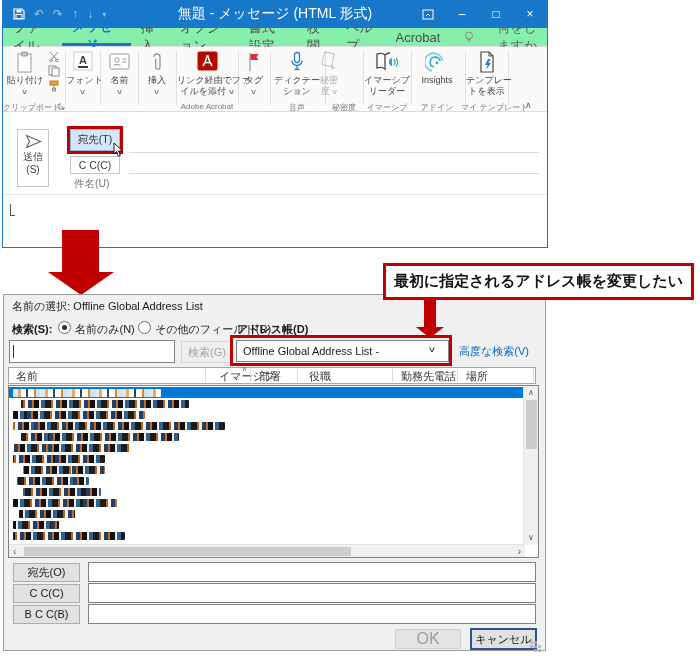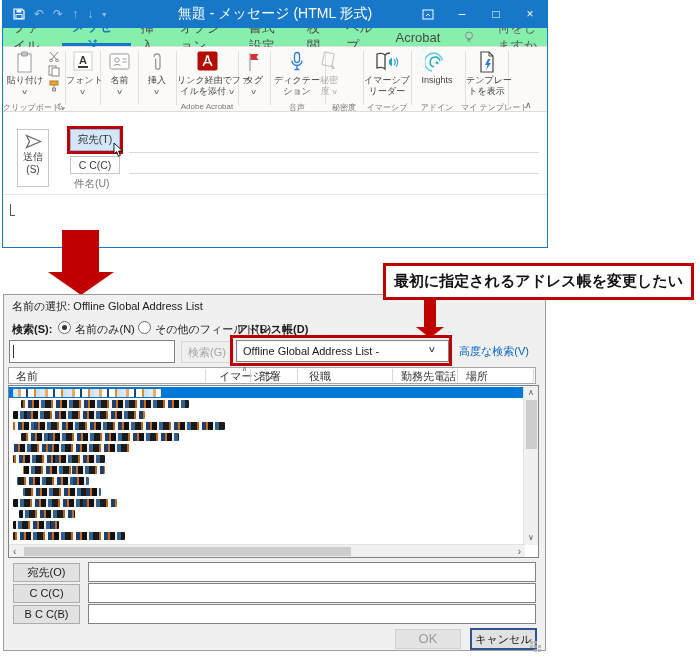--- a/index.html
+++ b/index.html
@@ -81,21 +81,21 @@
   .lrow.sel .cens { background-image:repeating-linear-gradient(90deg,#dbe9f7 0 5px,#f0a95e 5px 8px,#fff 8px 13px,#23466e 13px 15px,#fff 15px 21px,#e8891f 21px 23px,#cfe2f3 23px 27px); }
   .vscroll { position:absolute; right:0; top:0; width:15px; height:159px; background:#f0f0f0; border-left:1px solid #e4e4e4; }
   .vthumb { position:absolute; left:2px; top:14px; width:11px; height:49px; background:#cdcdcd; }
   .hscroll { position:absolute; left:0; bottom:0; width:516px; height:13px; background:#f0f0f0; border-top:1px solid #e4e4e4; }
   .hthumb { position:absolute; left:15px; top:2px; width:327px; height:9px; background:#cdcdcd; }
   .sarrow { position:absolute; font-size:8px; color:#555; line-height:1; }
 
   .fieldbtn { background:#e1e1e1; border:1px solid #adadad; font-size:11px; color:#1a1a1a; text-align:center; }
   .recip-btn { left:9px; width:67px; height:19px; line-height:17px; }
   .recip-field { left:84px; width:448px; height:20px; }
-  #ok-button { left:391px; top:334px; width:66px; height:20px; background:#e3e3e3; border:1px solid #cfcfcf; color:#9b9b9b; font-size:13px; text-align:center; line-height:18px; }
+  #ok-button { left:391px; top:334px; width:66px; height:20px; background:#e3e3e3; border:1px solid #cfcfcf; color:#9b9b9b; font-size:16px; text-align:center; line-height:18px; }
   #cancel-button { left:466px; top:333px; width:67px; height:22px; background:#e1e1e1; border:2px solid #2f5496; font-size:11px; color:#111; text-align:center; line-height:18px; }
   #resize-grip { left:526px; top:346px; width:3px; height:3px; background:#b0b0b0; box-shadow:4px 4px #b0b0b0, 4px 0 #b0b0b0, 0 4px #b0b0b0, 8px 8px #b0b0b0, 8px 4px #b0b0b0, 4px 8px #b0b0b0; opacity:.8; }
   svg { display:block; }
 </style>
 </head>
 <body>
 
 <div class="abs" id="outlook-window">
   <div class="titlebar">
     <div class="qat">

